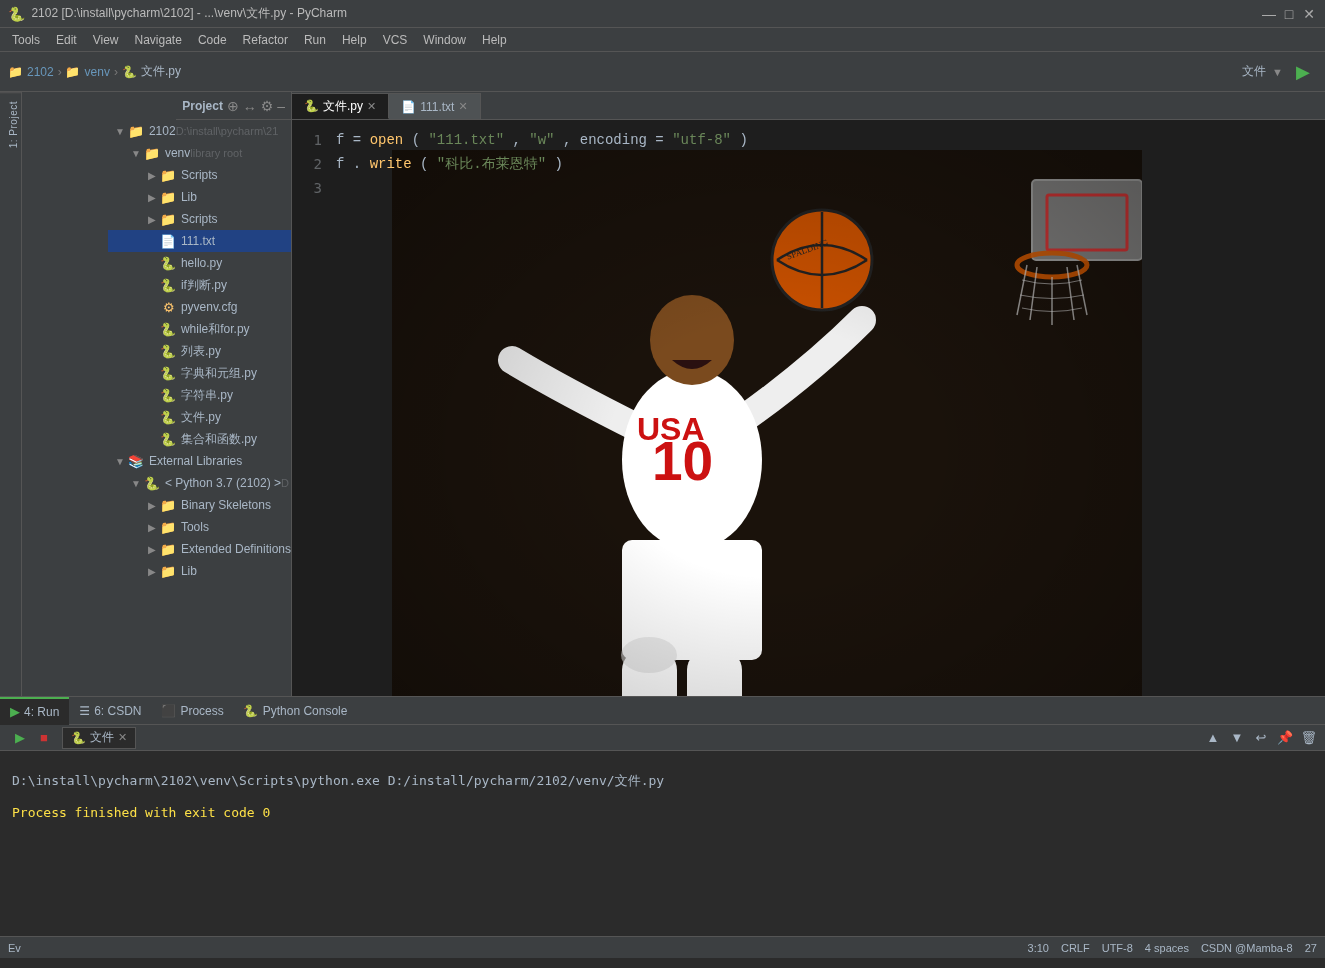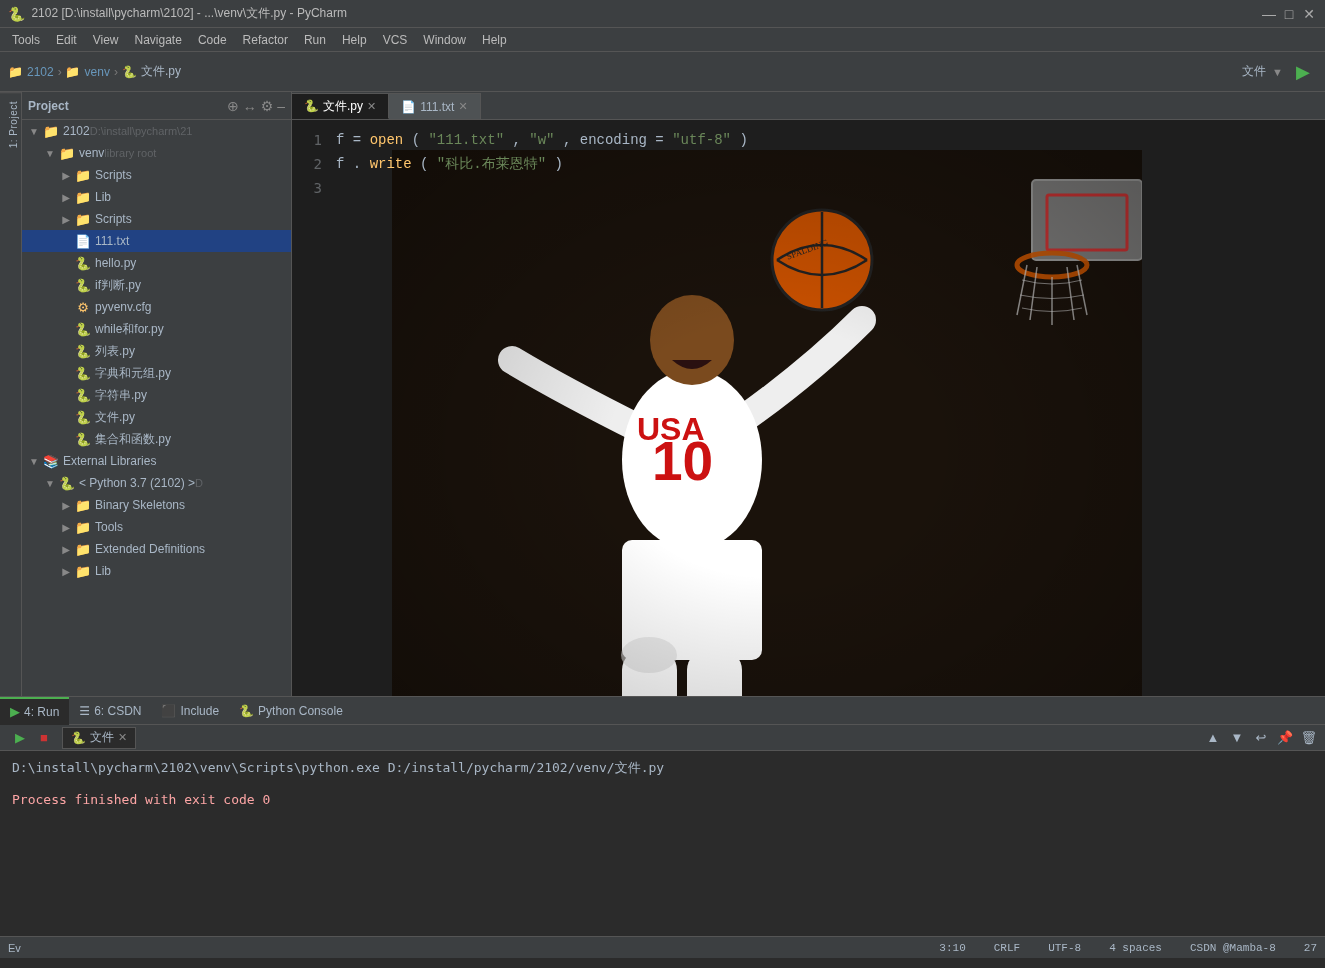--- a/index.html
+++ b/index.html
@@ -81,20 +81,21 @@
     }
 
     
     #sidebar {
       width: 270px;
       background: #3c3f41;
       border-right: 1px solid #555;
       display: flex;
       flex-direction: column;
       overflow: hidden;
+      align-items: flex-end;
     }
 
     .project-header {
       display: flex;
       align-items: center;
       padding: 4px 6px;
       background: #3c3f41;
       border-bottom: 1px solid #555;
       gap: 4px;
       height: 28px;
@@ -242,21 +243,21 @@
       gap: 4px;
     }
     .bottom-tab.active {
       border-top: 2px solid #4caf50;
       background: #2b2b2b;
     }
     .run-icon { color: #4caf50; font-size: 13px; }
 
     #terminal-content {
       flex: 1;
-      padding: 8px 12px;
+      padding: 21px 12px;
       font-family: 'Consolas', monospace;
       font-size: 13px;
       color: #a9b7c6;
       overflow-y: auto;
       background: #2b2b2b;
     }
 
     
     #statusbar {
       height: 22px;
@@ -265,36 +266,35 @@
       align-items: center;
       padding: 0 8px;
       font-size: 11px;
       color: #a9b7c6;
       border-top: 1px solid #555;
       gap: 12px;
     }
     .statusbar-right {
       margin-left: auto;
       display: flex;
-      gap: 28px;
-      font-family: Liberation Mono, monospace;
+      gap: 12px;
     }
 
     
     .tree-scroll {
       overflow-y: auto;
       flex: 1;
     }
     .tree-scroll::-webkit-scrollbar { width: 6px; }
     .tree-scroll::-webkit-scrollbar-track { background: #3c3f41; }
     .tree-scroll::-webkit-scrollbar-thumb { background: #555; }
 
     
     .terminal-path { color: #a9b7c6; }
-    .terminal-success { color: #fca5a5; }
+    .terminal-success { color: #fde047; }
 
     
     .bottom-run-controls {
       display: flex;
       align-items: center;
       gap: 4px;
       padding: 0 4px;
     }
     .run-ctrl-btn {
       width: 20px; height: 20px;
@@ -634,21 +634,21 @@
     <div class="bottom-tab active">
       <span class="run-icon">▶</span>
       <span>4: Run</span>
     </div>
     <div class="bottom-tab">
       <span style="font-size:12px;">☰</span>
       <span>6: CSDN</span>
     </div>
     <div class="bottom-tab">
       <span style="font-size:12px;">⬛</span>
-      <span>Include</span>
+      <span>Process</span>
     </div>
     <div class="bottom-tab">
       <span style="font-size:12px;">🐍</span>
       <span>Python Console</span>
     </div>
   </div>
 
   <div style="display:flex;align-items:center;background:#3c3f41;border-bottom:1px solid #555;height:26px;padding:0 6px;gap:4px;">
 
     <div class="bottom-run-controls">

